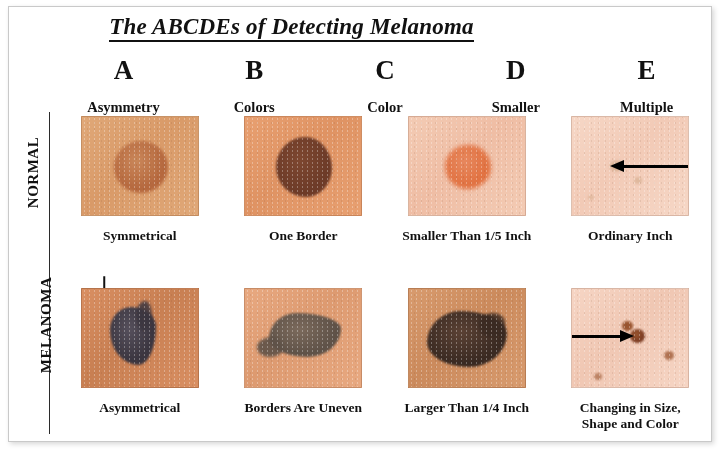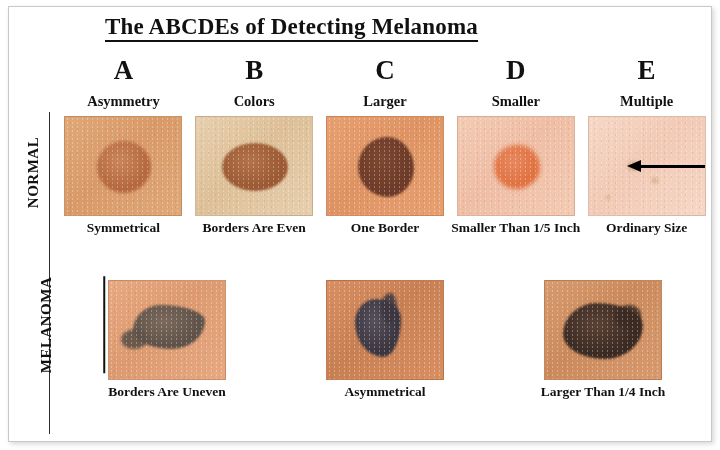--- a/index.html
+++ b/index.html
@@ -39,20 +39,21 @@
   .title {
     position: absolute;
     left: 0;
     top: 14px;
     width: 583px;
     text-align: center;
     font-size: 23px;
     font-weight: bold;
     color: #111111;
     letter-spacing: 0.2px;
+    font-style: italic;
   }
   .title span {
     border-bottom: 2px solid #111111;
     padding-bottom: 1px;
   }
 
   
   .col-headers {
     position: absolute;
     left: 58px;
@@ -68,21 +69,21 @@
     font-size: 27px;
     font-weight: bold;
     line-height: 30px;
     color: #111111;
   }
   .col-word {
     font-size: 14.5px;
     font-weight: bold;
     line-height: 17px;
     color: #111111;
-    margin-top: 8px;
+    margin-top: 14px;
   }
 
   
   .rail-line {
     position: absolute;
     left: 49px;
     top: 112px;
     width: 1px;
     height: 322px;
     background: #2b2b2b;
@@ -147,21 +148,21 @@
     pointer-events: none;
   }
 
   .lesion {
     position: absolute;
     pointer-events: none;
   }
 
   .caption {
     width: 130px;
-    margin-top: 4px;
+    margin-top: 12px;
     text-align: center;
     font-size: 13.5px;
     font-weight: bold;
     line-height: 16px;
     color: #111111;
   }
 
   
   .arrow-wrap {
     position: absolute;
@@ -200,21 +201,21 @@
     <div class="col-head">
       <div class="col-letter">A</div>
       <div class="col-word">Asymmetry</div>
     </div>
     <div class="col-head">
       <div class="col-letter">B</div>
       <div class="col-word">Colors</div>
     </div>
     <div class="col-head">
       <div class="col-letter">C</div>
-      <div class="col-word">Larger</div>
+      <div class="col-word">Color</div>
     </div>
     <div class="col-head">
       <div class="col-letter">D</div>
       <div class="col-word">Smaller</div>
     </div>
     <div class="col-head">
       <div class="col-letter">E</div>
       <div class="col-word">Multiple</div>
     </div>
   </div>
@@ -232,26 +233,20 @@
 
     <div class="grid-row row-normal">
 
       <div class="cell">
         <div class="photo" id="ph-n-a" style="background: linear-gradient(135deg, rgb(224, 168, 120) 0%, rgb(217, 154, 104) 45%, rgb(224, 168, 120) 100%);">
           <div class="lesion" id="les-n-a" style="left: 32px; top: 24px; width: 54px; height: 52px; border-radius: 50%; filter: blur(1.4px); opacity: 0.95; background: radial-gradient(at 42% 38%, rgb(201, 134, 89) 0%, rgb(180, 102, 60) 62%, rgb(180, 102, 60) 100%);"></div>
         </div>
         <div class="caption">Symmetrical</div>
       </div>
 
-      <div class="cell">
-        <div class="photo" id="ph-n-b" style="background: linear-gradient(135deg, rgb(231, 207, 174) 0%, rgb(221, 192, 152) 45%, rgb(231, 207, 174) 100%);">
-          <div class="lesion" id="les-n-b" style="left: 26px; top: 26px; width: 66px; height: 48px; border-radius: 50%; filter: blur(1.1px); background: radial-gradient(at 42% 38%, rgb(180, 115, 74) 0%, rgb(156, 90, 52) 62%, rgb(156, 90, 52) 100%);"></div>
-        </div>
-        <div class="caption">Borders Are Even</div>
-      </div>
 
       <div class="cell">
         <div class="photo" id="ph-n-c" style="background: linear-gradient(135deg, rgb(232, 160, 113) 0%, rgb(223, 147, 99) 45%, rgb(232, 160, 113) 100%);">
           <div class="lesion" id="les-n-c" style="left: 31px; top: 20px; width: 56px; height: 60px; border-radius: 52% 48% 46% 54% / 50% 52% 48% 50%; filter: blur(1.1px); background: radial-gradient(at 42% 38%, rgb(125, 71, 48) 0%, rgb(109, 59, 40) 62%, rgb(109, 59, 40) 100%);"></div>
         </div>
         <div class="caption">One Border</div>
       </div>
 
       <div class="cell">
         <div class="photo" id="ph-n-d" style="background: linear-gradient(135deg, rgb(243, 203, 180) 0%, rgb(239, 189, 164) 45%, rgb(243, 203, 180) 100%);">
@@ -263,49 +258,62 @@
       <div class="cell">
         <div class="photo" id="ph-n-e" style="background: linear-gradient(135deg, rgb(246, 215, 198) 0%, rgb(242, 202, 182) 45%, rgb(246, 215, 198) 100%);">
           <div class="lesion" id="les-n-e" style="left: 38px; top: 44px; width: 13px; height: 10px; border-radius: 50%; filter: blur(1.4px); opacity: 0.75; background: radial-gradient(at 42% 38%, rgb(216, 179, 148) 0%, rgb(200, 160, 124) 62%, rgb(200, 160, 124) 100%);"></div>
           <div class="lesion" id="les-n-e2" style="left: 62px; top: 60px; width: 8px; height: 7px; border-radius: 50%; filter: blur(1.3px); opacity: 0.45; background: rgb(200, 160, 124);"></div>
           <div class="lesion" id="les-n-e3" style="left: 16px; top: 78px; width: 6px; height: 5px; border-radius: 50%; filter: blur(1.3px); opacity: 0.4; background: rgb(200, 160, 124);"></div>
           <div class="arrow-wrap" id="arw-n" style="top: 48px; left: 52px; width: 78px;">
             <div class="arrow-shaft" id="arw-n-shaft" style="left: 0px; width: 78px; background: rgb(0, 0, 0);"></div>
             <div class="arrow-head left" style="border-right-color: rgb(0, 0, 0);"></div>
           </div>
         </div>
-        <div class="caption">Ordinary Size</div>
+        <div class="caption">Ordinary Inch</div>
       </div>
 
     </div>
 
     <div class="grid-row row-melanoma">
+
+      <div class="cell">
+        <div class="photo" id="ph-m-a" style="background: linear-gradient(135deg, rgb(217, 143, 98) 0%, rgb(200, 127, 82) 45%, rgb(217, 143, 98) 100%);">
+          <div class="lesion" id="les-m-a1" style="left: 28px; top: 18px; width: 46px; height: 58px; border-radius: 46% 54% 38% 62% / 40% 34% 66% 60%; filter: blur(1.3px); background: radial-gradient(at 42% 38%, rgb(86, 80, 92) 0%, rgb(59, 54, 64) 62%, rgb(59, 54, 64) 100%);"></div>
+          <div class="lesion" id="les-m-a2" style="left: 54px; top: 12px; width: 16px; height: 30px; border-radius: 60% 40% 50% 50% / 45% 55%; filter: blur(1.6px); opacity: 0.85; background: rgb(59, 54, 64);"></div>
+        </div>
+        <div class="caption">Asymmetrical</div>
+      </div>
 
       <div class="cell">
         <div class="photo" id="ph-m-b" style="background: linear-gradient(135deg, rgb(232, 169, 129) 0%, rgb(221, 154, 112) 45%, rgb(232, 169, 129) 100%);">
           <div class="lesion" id="les-m-b1" style="left: 24px; top: 24px; width: 72px; height: 44px; border-radius: 38% 62% 46% 54% / 58% 36% 64% 42%; filter: blur(1.1px); background: radial-gradient(at 42% 38%, rgb(123, 106, 92) 0%, rgb(95, 82, 72) 62%, rgb(95, 82, 72) 100%);"></div>
           <div class="lesion" id="les-m-b2" style="left: 12px; top: 48px; width: 26px; height: 20px; border-radius: 60% 40% 55% 45% / 50% 60% 40% 50%; filter: blur(1.4px); opacity: 0.9; background: rgb(95, 82, 72);"></div>
         </div>
         <div class="caption">Borders Are Uneven</div>
       </div>
 
-      <div class="cell">
-        <div class="photo" id="ph-m-a" style="background: linear-gradient(135deg, rgb(217, 143, 98) 0%, rgb(200, 127, 82) 45%, rgb(217, 143, 98) 100%);">
-          <div class="lesion" id="les-m-a1" style="left: 28px; top: 18px; width: 46px; height: 58px; border-radius: 46% 54% 38% 62% / 40% 34% 66% 60%; filter: blur(1.3px); background: radial-gradient(at 42% 38%, rgb(86, 80, 92) 0%, rgb(59, 54, 64) 62%, rgb(59, 54, 64) 100%);"></div>
-          <div class="lesion" id="les-m-a2" style="left: 54px; top: 12px; width: 16px; height: 30px; border-radius: 60% 40% 50% 50% / 45% 55%; filter: blur(1.6px); opacity: 0.85; background: rgb(59, 54, 64);"></div>
-        </div>
-        <div class="caption">Asymmetrical</div>
-      </div>
-
 
       <div class="cell">
         <div class="photo" id="ph-m-d" style="background: linear-gradient(135deg, rgb(216, 155, 110) 0%, rgb(203, 138, 92) 45%, rgb(216, 155, 110) 100%);">
           <div class="lesion" id="les-m-d1" style="left: 18px; top: 22px; width: 80px; height: 56px; border-radius: 42% 58% 48% 52% / 56% 40% 60% 44%; filter: blur(1.3px); background: radial-gradient(at 42% 38%, rgb(90, 65, 52) 0%, rgb(58, 42, 34) 62%, rgb(58, 42, 34) 100%);"></div>
           <div class="lesion" id="les-m-d2" style="left: 70px; top: 24px; width: 26px; height: 24px; border-radius: 55% 45% 50% 50%; filter: blur(1.6px); opacity: 0.85; background: rgb(58, 42, 34);"></div>
         </div>
         <div class="caption">Larger Than 1/4 Inch</div>
       </div>
 
+      <div class="cell">
+        <div class="photo" id="ph-m-e" style="background: linear-gradient(135deg, rgb(246, 213, 196) 0%, rgb(240, 199, 179) 45%, rgb(246, 213, 196) 100%);">
+          <div class="lesion" id="les-m-e1" style="left: 58px; top: 40px; width: 15px; height: 14px; border-radius: 50%; filter: blur(1px); background: radial-gradient(at 42% 38%, rgb(154, 85, 48) 0%, rgb(122, 59, 34) 62%, rgb(122, 59, 34) 100%);"></div>
+          <div class="lesion" id="les-m-e2" style="left: 50px; top: 32px; width: 11px; height: 10px; border-radius: 50%; filter: blur(1px); background: rgb(154, 85, 48);"></div>
+          <div class="lesion" id="les-m-e3" style="left: 92px; top: 62px; width: 10px; height: 9px; border-radius: 50%; filter: blur(1.2px); opacity: 0.75; background: rgb(154, 85, 48);"></div>
+          <div class="lesion" id="les-m-e4" style="left: 22px; top: 84px; width: 8px; height: 7px; border-radius: 50%; filter: blur(1.2px); opacity: 0.6; background: rgb(154, 85, 48);"></div>
+          <div class="arrow-wrap" id="arw-m" style="top: 46px; left: -14px; width: 62px;">
+            <div class="arrow-shaft" id="arw-m-shaft" style="left: 0px; width: 62px; background: rgb(0, 0, 0);"></div>
+            <div class="arrow-head right" style="border-left-color: rgb(0, 0, 0);"></div>
+          </div>
+        </div>
+        <div class="caption">Changing in Size, Shape and Color</div>
+      </div>
 
     </div>
 
   </div>
 </div>
 
 </body></html>

